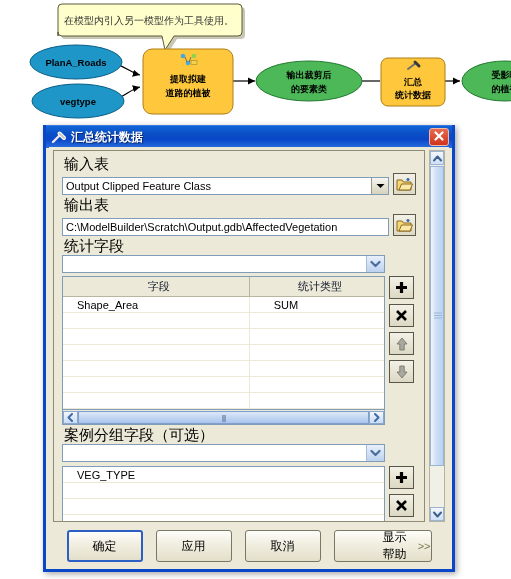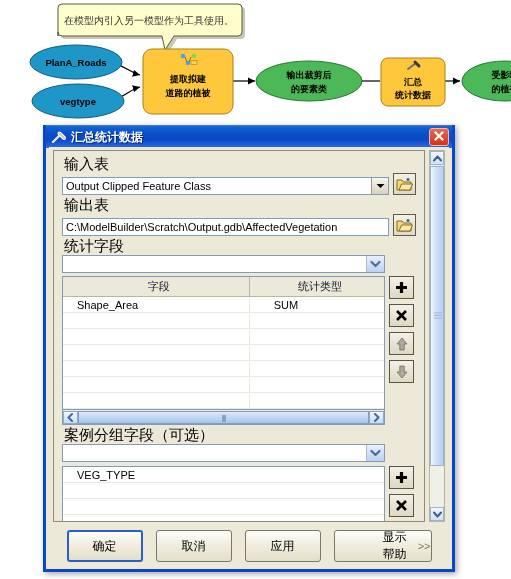--- a/index.html
+++ b/index.html
@@ -500,24 +500,24 @@
             <path d="M1,1.5 L4.5,5.5 L8,1.5" stroke="#3f5f90" stroke-width="2" fill="none" stroke-linecap="round" stroke-linejoin="round"></path>
           </svg>
       </div>
     </div>
 
     <div id="btnbar">
       <div class="dbtn default">
         <span>确定</span>
       </div>
       <div class="dbtn">
+        <span>应用</span>
+      </div>
+      <div class="dbtn">
         <span>取消</span>
-      </div>
-      <div class="dbtn">
-        <span>应用</span>
       </div>
       <div class="dbtn" style="width:98px;padding-left:48px;">
         <span>显示帮助</span>
         <span class="arrows">&gt;&gt;</span>
       </div>
     </div>
 
   </div>
 </div>
 

